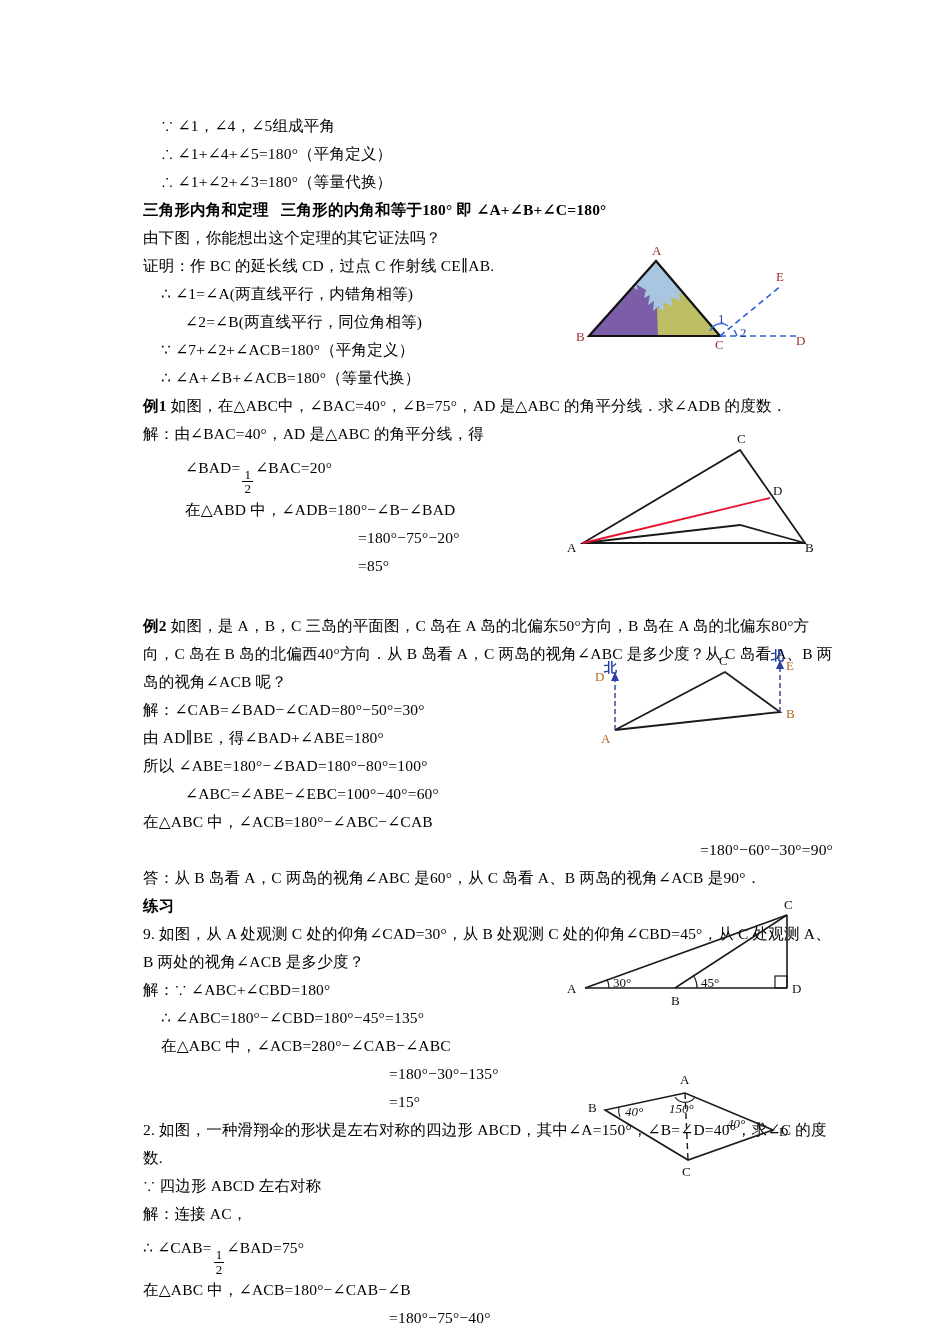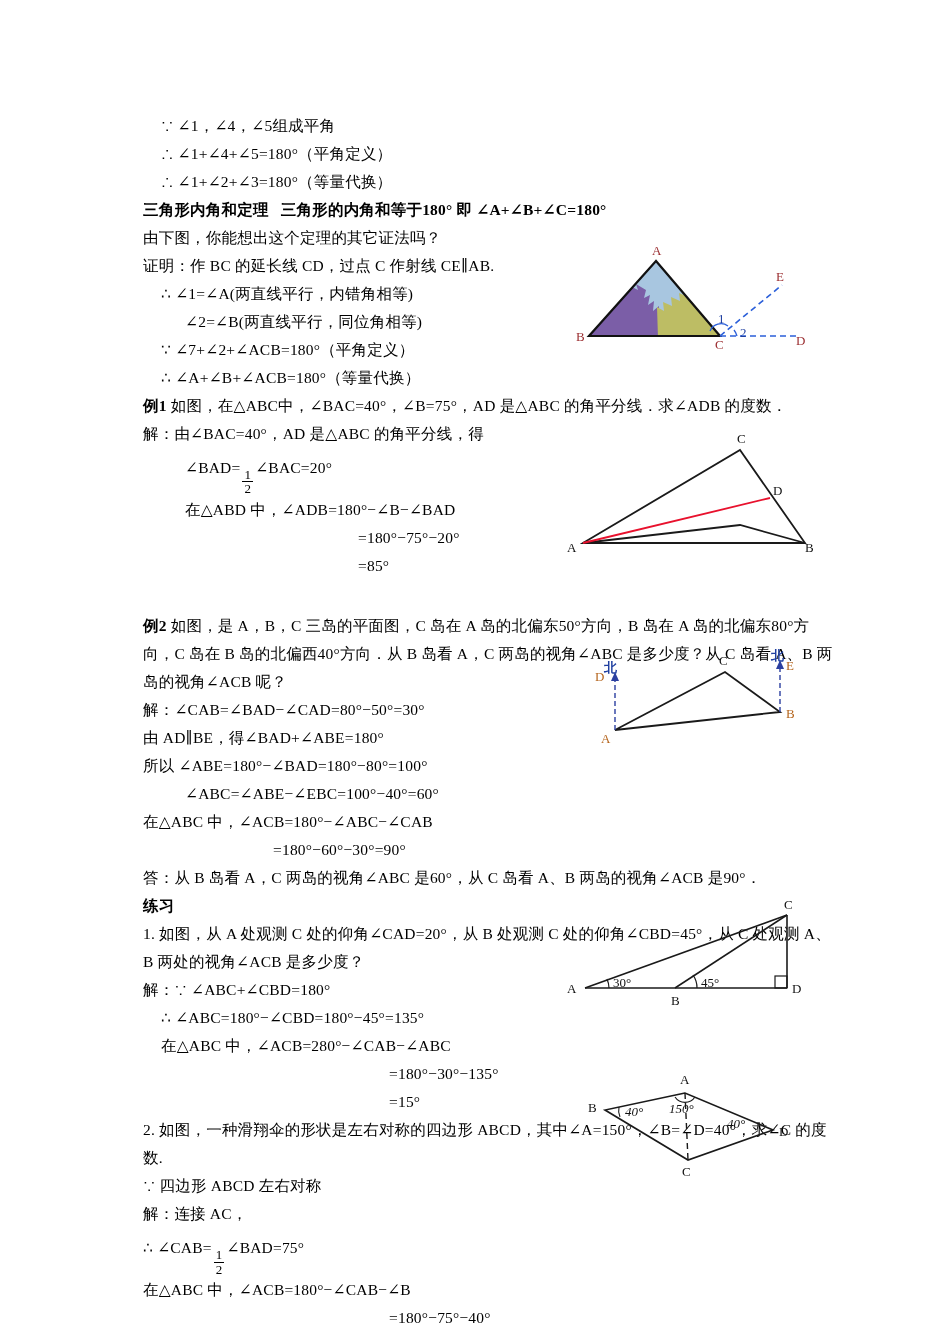--- a/index.html
+++ b/index.html
@@ -31,21 +31,21 @@
     font-size: 15.5px;
     line-height: 28px;
     white-space: pre-wrap;
     letter-spacing: 0.2px;
   }
   .bold {
     font-weight: bold;
   }
   .indent-1 { padding-left: 18px; }
   .indent-2 { padding-left: 42px; }
-  .indent-3 { padding-left: 130px; }
+  .indent-3 { padding-left: 130px; text-align: right; }
   .indent-4 { padding-left: 215px; }
   .indent-5 { padding-left: 246px; }
   .blockgap { height: 16px; }
   .smallgap { height: 6px; }
 
   
   .frac {
     display: inline-flex;
     flex-direction: column;
     vertical-align: -0.45em;
@@ -111,21 +111,21 @@
     <div class="line">解：∠CAB=∠BAD−∠CAD=80°−50°=30°</div>
     <div class="line">由 AD∥BE，得∠BAD+∠ABE=180°</div>
     <div class="line">所以 ∠ABE=180°−∠BAD=180°−80°=100°</div>
     <div class="line indent-2">∠ABC=∠ABE−∠EBC=100°−40°=60°</div>
     <div class="line">在△ABC 中，∠ACB=180°−∠ABC−∠CAB</div>
     <div class="line indent-3">=180°−60°−30°=90°</div>
     <div class="line">答：从 B 岛看 A，C 两岛的视角∠ABC 是60°，从 C 岛看 A、B 两岛的视角∠ACB 是90°．</div>
 
     <div class="line bold">练习</div>
 
-    <div class="line">1. 如图，从 A 处观测 C 处的仰角∠CAD=20°，从 B 处观测 C 处的仰角∠CBD=45°，从 C 处观测 A、B 两处的视角∠ACB 是多少度？</div>
+    <div class="line">9. 如图，从 A 处观测 C 处的仰角∠CAD=30°，从 B 处观测 C 处的仰角∠CBD=45°，从 C 处观测 A、B 两处的视角∠ACB 是多少度？</div>
     <div class="line">解：∵ ∠ABC+∠CBD=180°</div>
     <div class="line indent-1">∴ ∠ABC=180°−∠CBD=180°−45°=135°</div>
     <div class="line indent-1">在△ABC 中，∠ACB=280°−∠CAB−∠ABC</div>
     <div class="line indent-5">=180°−30°−135°</div>
     <div class="line indent-5">=15°</div>
 
     <div class="line">2. 如图，一种滑翔伞的形状是左右对称的四边形 ABCD，其中∠A=150°，∠B=∠D=40°，求∠C 的度数.</div>
     <div class="line">∵ 四边形 ABCD 左右对称</div>
     <div class="line">解：连接 AC，</div>
 

